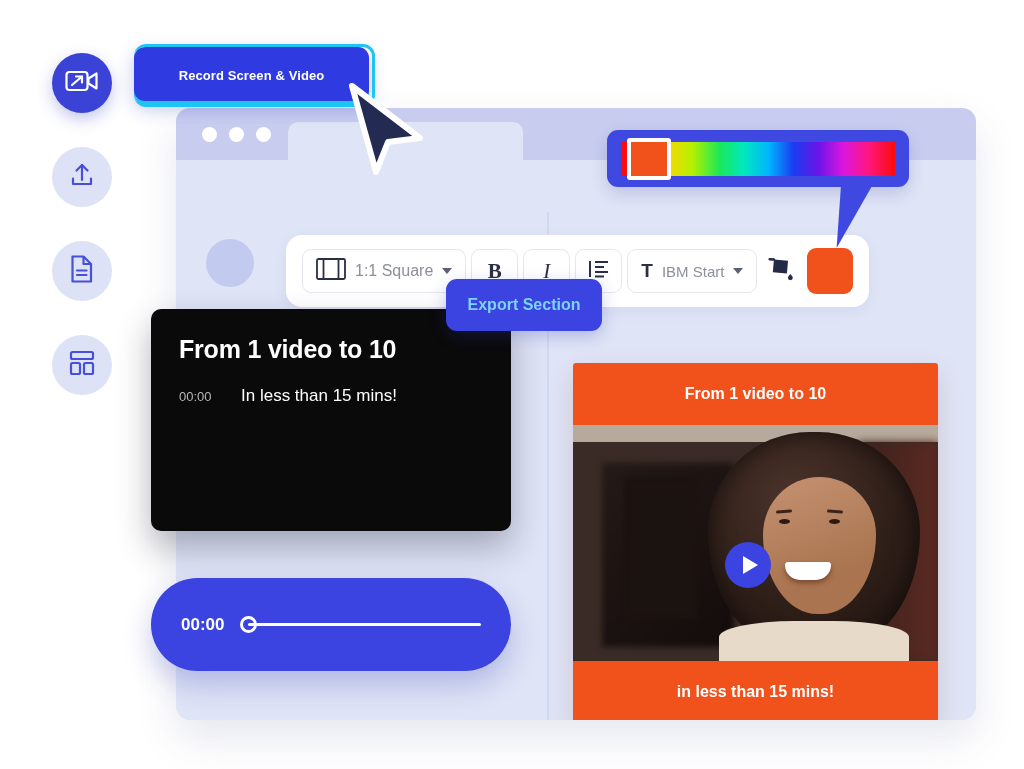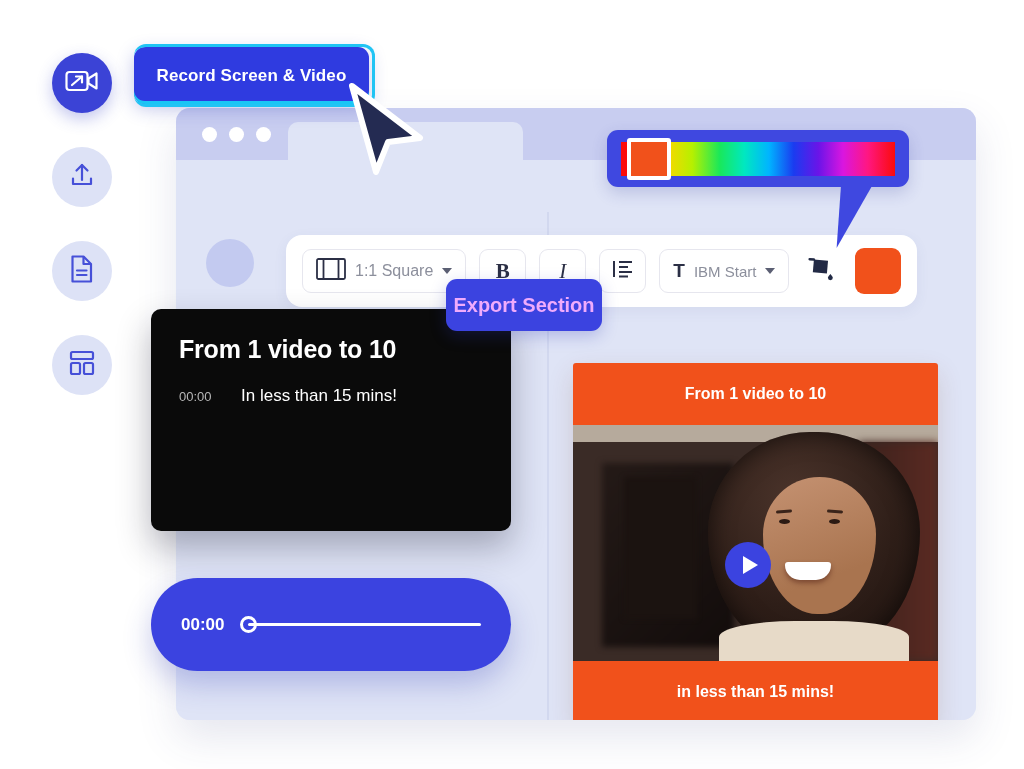--- a/index.html
+++ b/index.html
@@ -85,21 +85,21 @@
   #toolbar {
     position: absolute;
     left: 110px;
     top: 75px;
     height: 72px;
     background: #ffffff;
     border-radius: 16px;
     display: flex;
     align-items: center;
     padding: 0 16px;
-    gap: 13px;
+    gap: 5px;
     box-shadow: 0 4px 14px rgba(70,80,140,0.07);
   }
 
   .tool-btn {
     height: 44px;
     border: 1.3px solid #e6e6ee;
     border-radius: 9px;
     background: #ffffff;
     display: flex;
     align-items: center;
@@ -257,21 +257,21 @@
     position: absolute;
     left: 0; right: -6px; top: -3px; bottom: -3px;
     border-radius: 12px;
     border: 3px solid #20c4f4;
     border-left: none;
     pointer-events: none;
   }
   #record-pill-label {
     position: relative;
     z-index: 2;
-    font-size: 17px;
+    font-size: 13px;
     font-weight: bold;
     color: #ffffff;
     letter-spacing: 0.1px;
   }
 
   
   #cursor-arrow {
     position: absolute;
     left: 344px;
     top: 80px;
@@ -291,23 +291,23 @@
     background: #3b43e0;
     border-radius: 11px;
     display: flex;
     align-items: center;
     justify-content: center;
     z-index: 80;
     box-shadow: 0 5px 16px rgba(40,50,180,0.25);
     cursor: pointer;
   }
   #export-tooltip-label {
-    font-size: 20px;
+    font-size: 16px;
     font-weight: bold;
-    color: #f0abfc;
+    color: #7dd3fc;
   }
 
   
   #transcript-panel {
     position: absolute;
     left: 151px;
     top: 309px;
     width: 360px;
     height: 222px;
     background: #0a0a0a;

